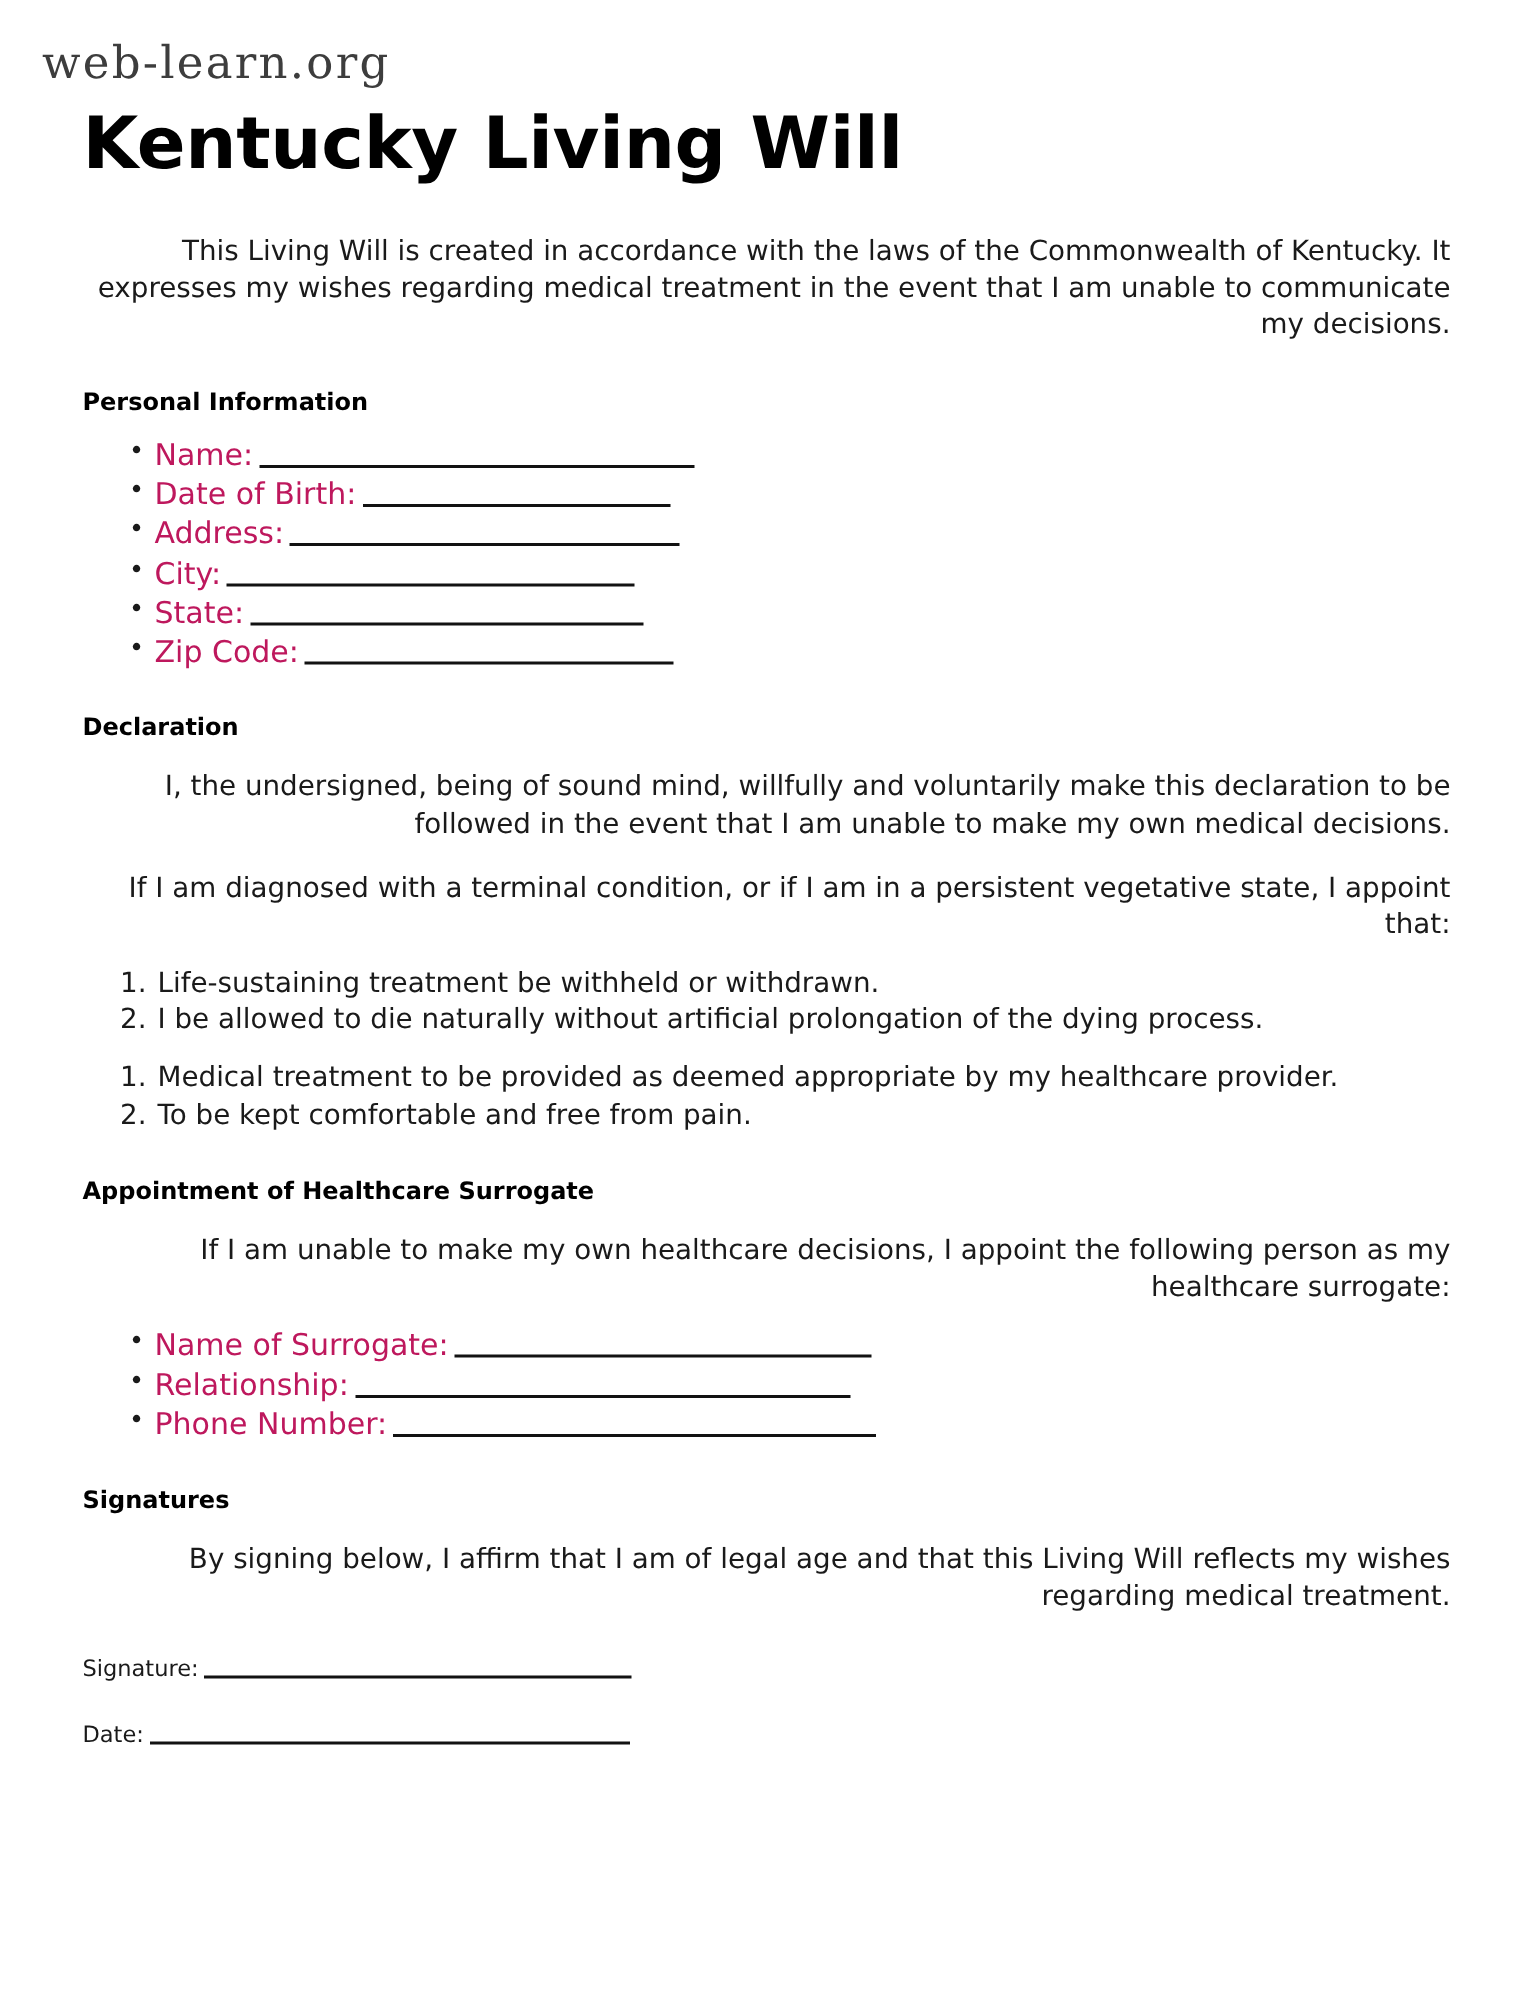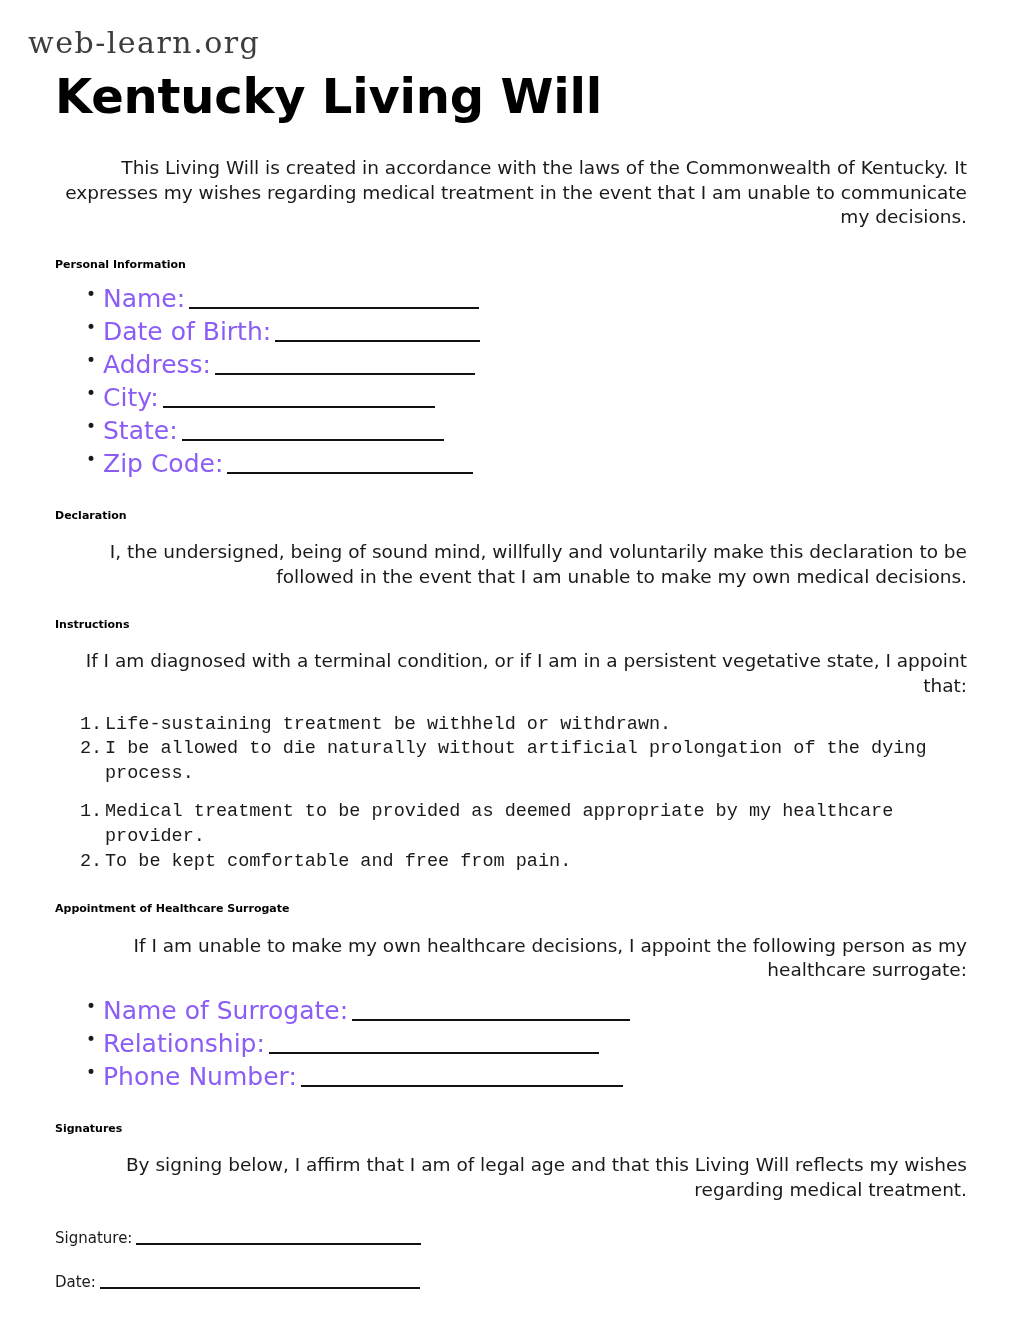--- a/index.html
+++ b/index.html
@@ -46,21 +46,21 @@
     font-size: 48px;
     font-weight: bold;
     color: #000000;
     letter-spacing: -0.2px;
     margin-top: 12px;
     line-height: 1.12;
   }
 
   
   .section-heading {
-    font-size: 11px;
+    font-size: 16px;
     font-weight: bold;
     color: #000000;
     margin-top: 28px;
     margin-bottom: 0px;
     line-height: 1.25;
   }
 
   
   .para {
     font-size: 18.5px;
@@ -73,41 +73,40 @@
   .para.intro { margin-top: 30px; }
 
   
   ul.bullets {
     list-style: none;
     margin: 12px 0 0 0;
     padding: 0 0 0 48px;
   }
   ul.bullets > li {
     position: relative;
-    font-size: 25px;
+    font-size: 20px;
     line-height: 1.315;
-    color: #8b5cf6;
+    color: #be185d;
     white-space: nowrap;
   }
   ul.bullets > li::before {
     content: "\2022";
     position: absolute;
     left: -17px;
     top: 0;
     font-size: 17px;
     line-height: inherit;
     color: #1a1a1a;
   }
 
   ol.numbers {
     list-style: none;
     margin: 14px 0 0 0;
     padding: 0 0 0 25px;
     counter-reset: li;
-    font-family: Liberation Mono, monospace;
   }
   ol.numbers > li {
     position: relative;
     font-size: 18.5px;
     line-height: 1.33;
     color: #1a1a1a;
     counter-increment: li;
     padding-left: 25px;
   }
   ol.numbers > li::before {
@@ -157,21 +156,20 @@
       <li><span>Date of Birth:</span><span class="blank" style="width:205px;"></span></li>
       <li><span>Address:</span><span class="blank" style="width:260px;"></span></li>
       <li><span>City:</span><span class="blank" style="width:272px;"></span></li>
       <li><span>State:</span><span class="blank" style="width:262px;"></span></li>
       <li><span>Zip Code:</span><span class="blank" style="width:246px;"></span></li>
     </ul>
 
     <h2 class="section-heading">Declaration</h2>
     <p class="para">I, the undersigned, being of sound mind, willfully and voluntarily make this declaration to be followed in the event that I am unable to make my own medical decisions.</p>
 
-    <h2 class="section-heading">Instructions</h2>
     <p class="para">If I am diagnosed with a terminal condition, or if I am in a persistent vegetative state, I appoint that:</p>
     <ol class="numbers">
       <li>Life-sustaining treatment be withheld or withdrawn.</li>
       <li>I be allowed to die naturally without artificial prolongation of the dying process.</li>
     </ol>
 
     <ol class="numbers">
       <li>Medical treatment to be provided as deemed appropriate by my healthcare provider.</li>
       <li>To be kept comfortable and free from pain.</li>
     </ol>

